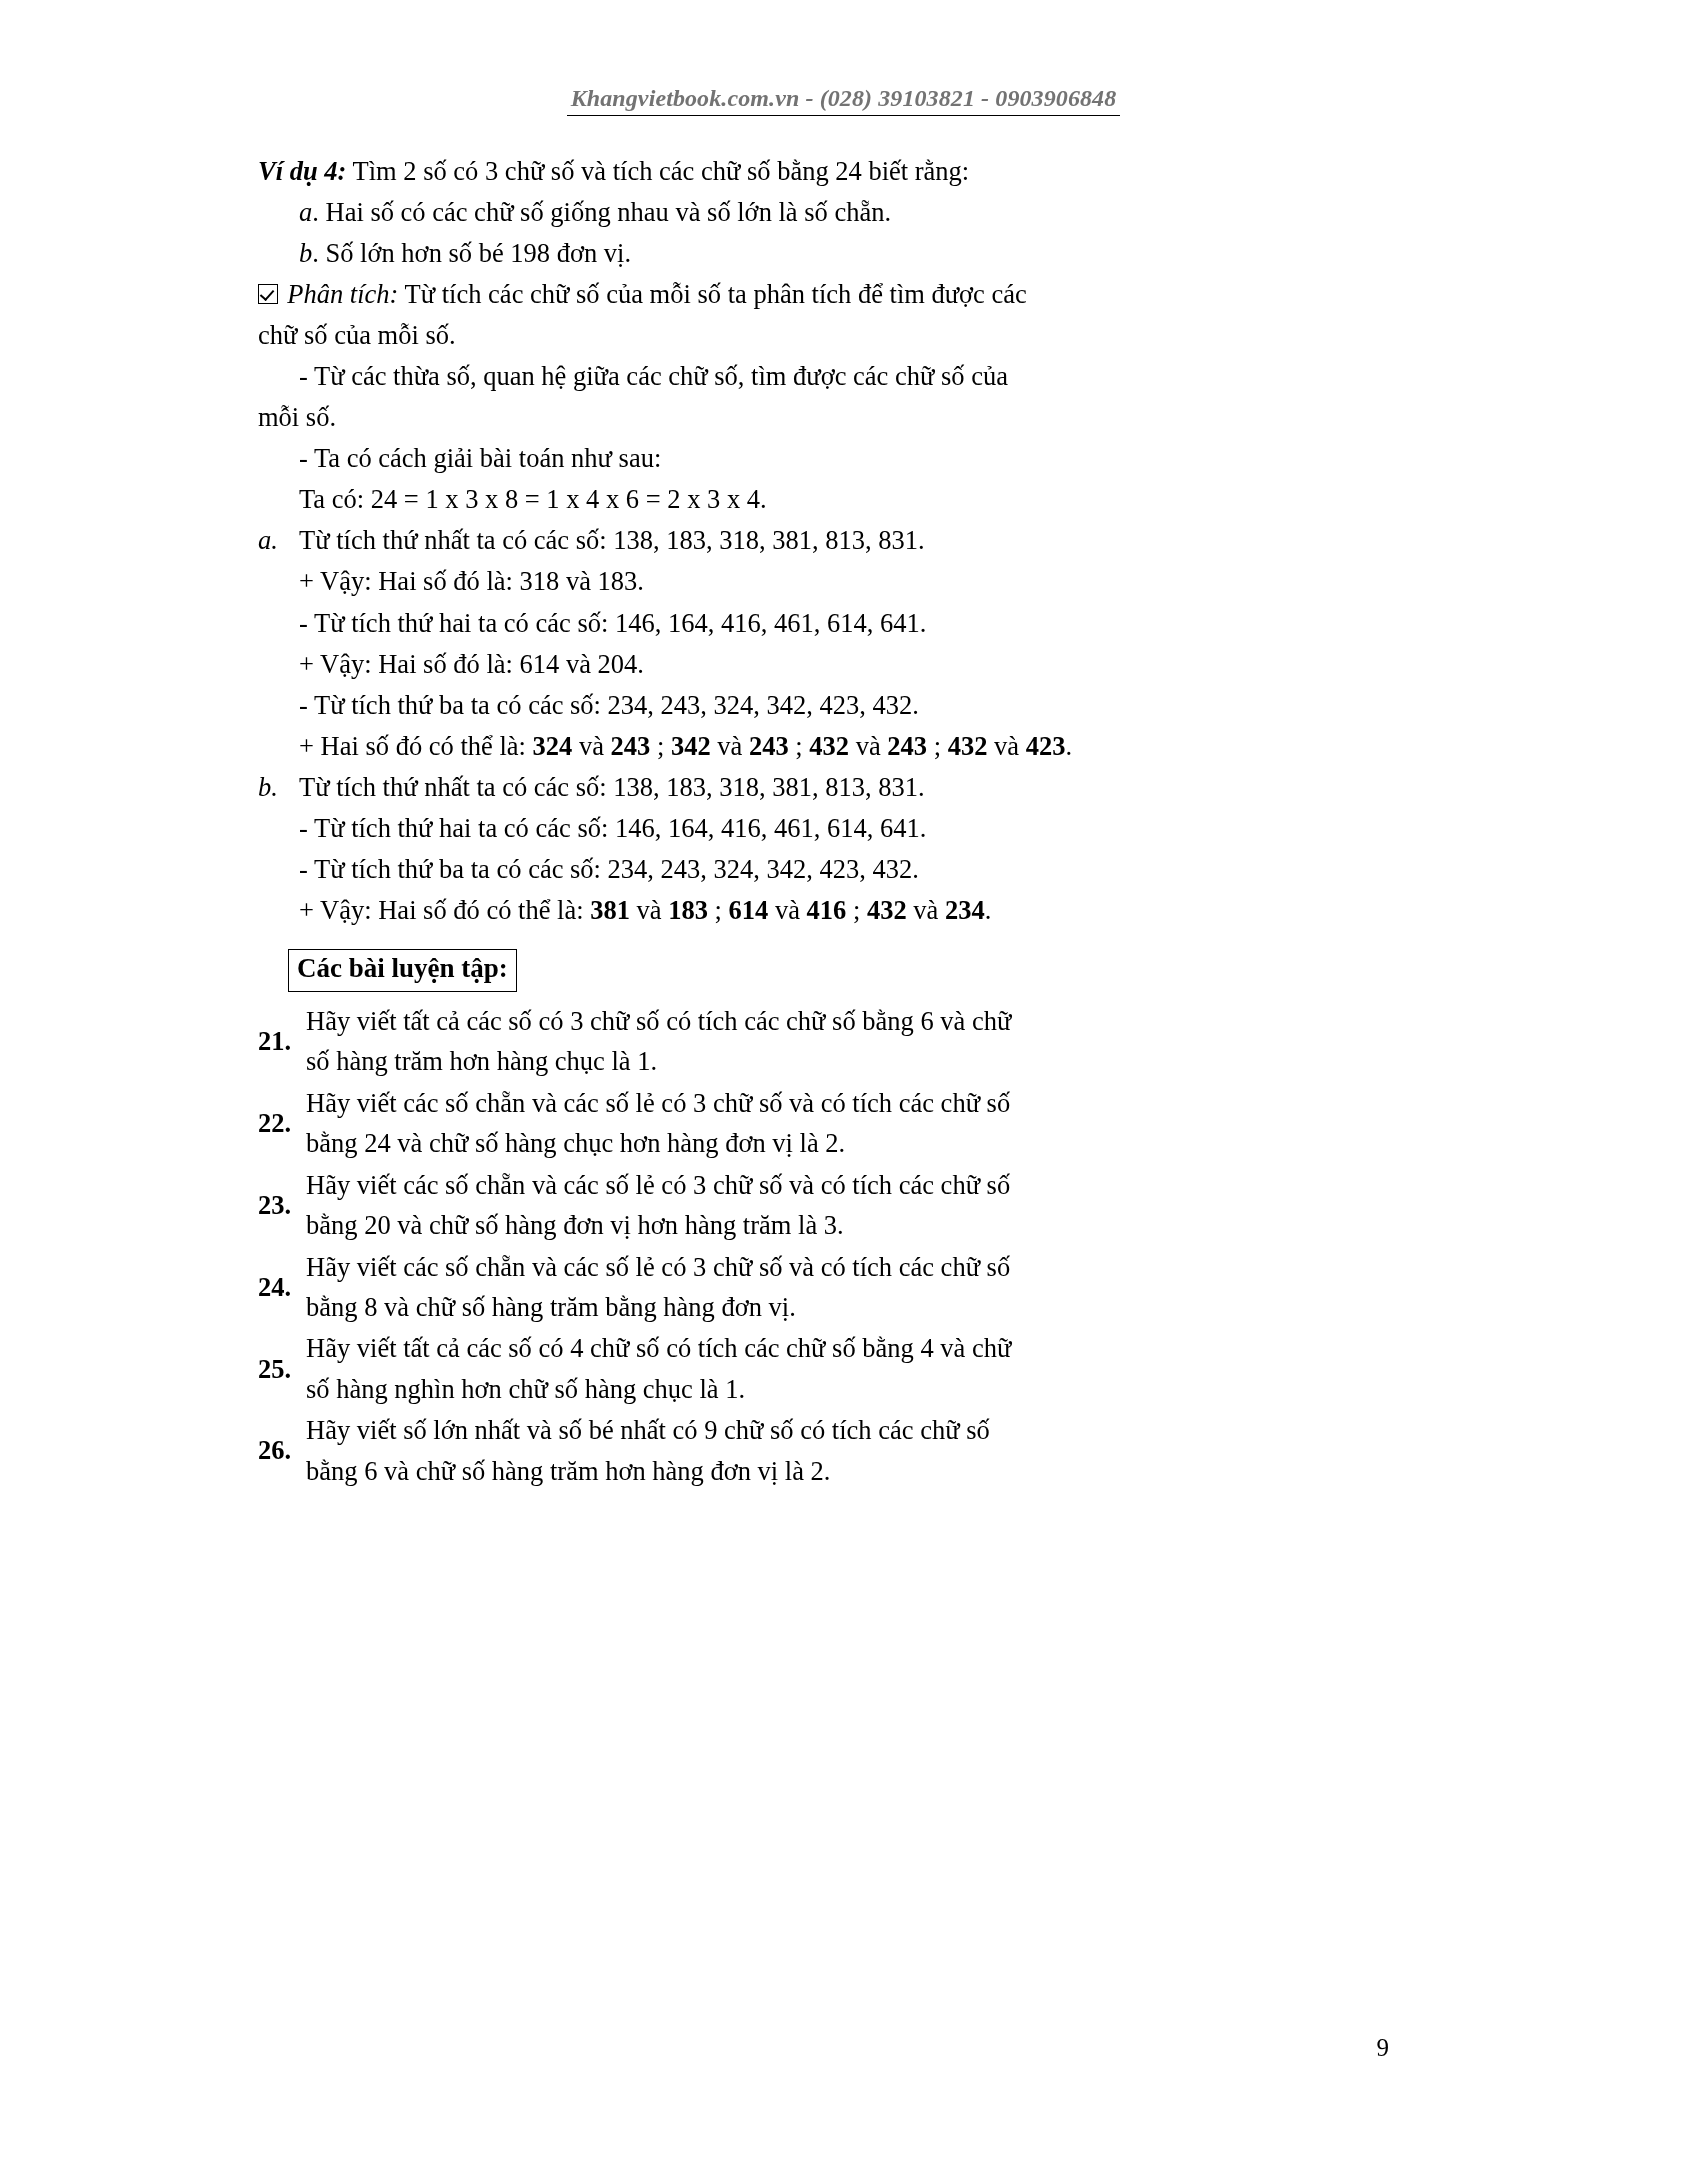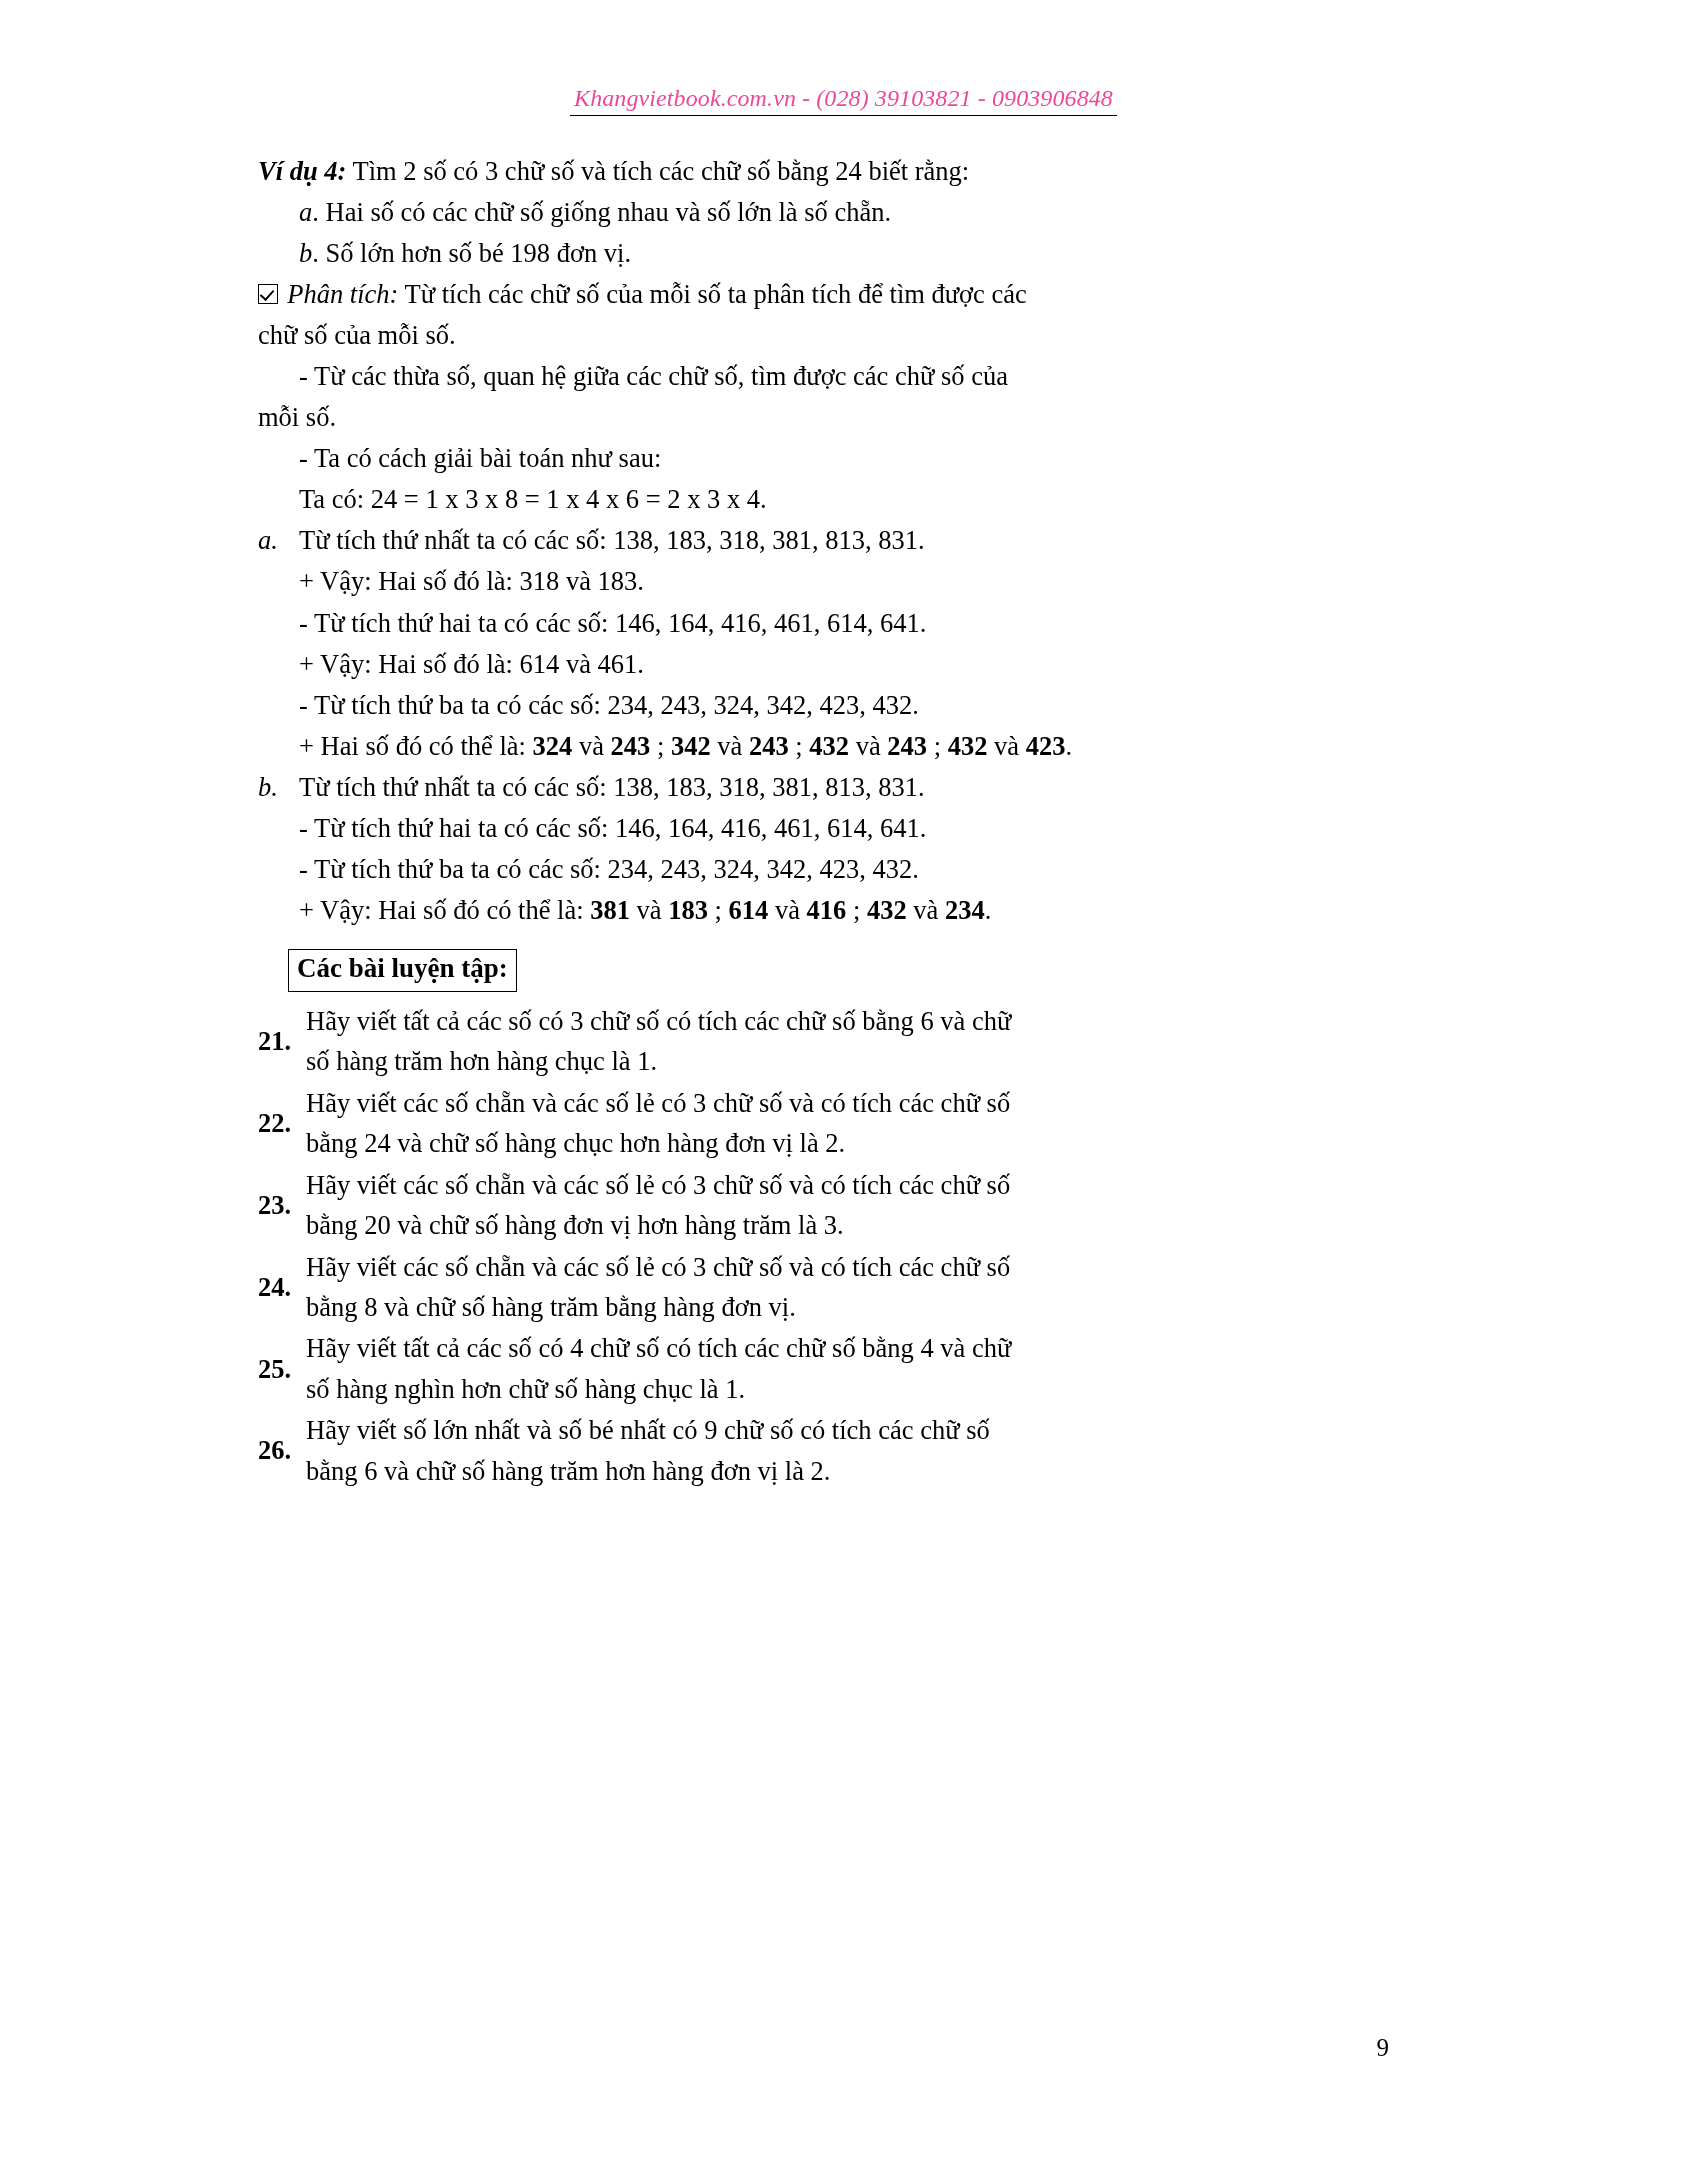--- a/index.html
+++ b/index.html
@@ -24,24 +24,24 @@
   }
 
   
   .header {
     position: absolute;
     top: 85px;
     left: 0;
     width: 1687px;
     text-align: center;
     font-style: italic;
-    font-weight: normal;
+    font-weight: bold;
     font-size: 24px;
     letter-spacing: 0.1px;
-    color: #ec4899;
+    color: #737373;
   }
   .header .hdr-text {
     display: inline-block;
     border-bottom: 1.3px solid #000;
     padding-bottom: 2.6px;
     padding-left: 4px;
     padding-right: 4px;
   }
 
   
@@ -200,21 +200,21 @@
 
     <p class="indent-1">Ta có: 24 = 1 x 3 x 8 = 1 x 4 x 6 = 2 x 3 x 4.</p>
 
     
     <div class="list-row">
       <div class="marker-ab">a.</div>
       <div class="row-body">
         <p>Từ tích thứ nhất ta có các số: 138, 183, 318, 381, 813, 831.</p>
         <p>+ Vậy: Hai số đó là: 318 và 183.</p>
         <p>- Từ tích thứ hai ta có các số: 146, 164, 416, 461, 614, 641.</p>
-        <p>+ Vậy: Hai số đó là: 614 và 461.</p>
+        <p>+ Vậy: Hai số đó là: 614 và 204.</p>
         <p>- Từ tích thứ ba ta có các số: 234, 243, 324, 342, 423, 432.</p>
         <p>
           <span>+ Hai số đó có thể là: </span><span class="bold">324</span><span> và </span><span class="bold">243</span><span> ; </span><span class="bold">342</span><span> và </span><span class="bold">243</span><span> ; </span><span class="bold">432</span><span> và </span><span class="bold">243</span><span> ; </span><span class="bold">432</span><span> và </span><span class="bold">423</span><span>.</span>
         </p>
       </div>
     </div>
 
     
     <div class="list-row">
       <div class="marker-ab">b.</div>

